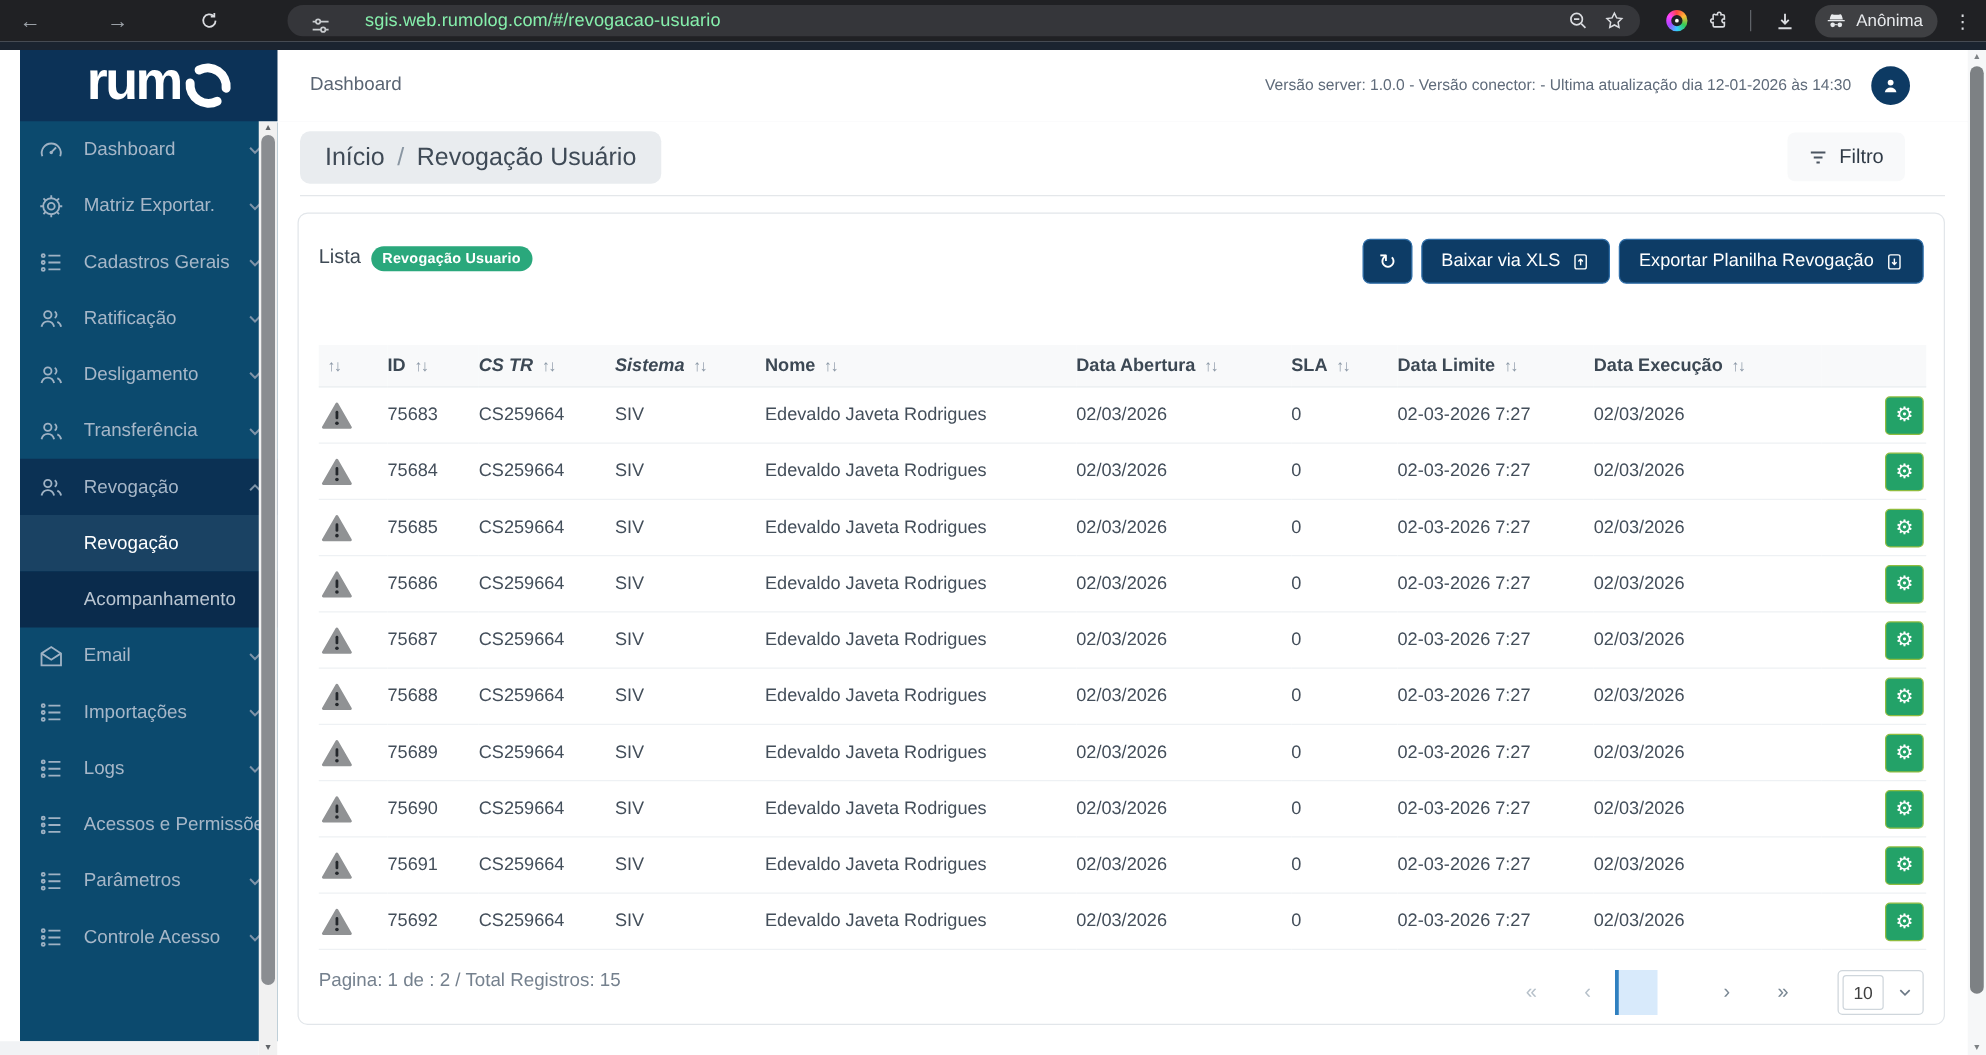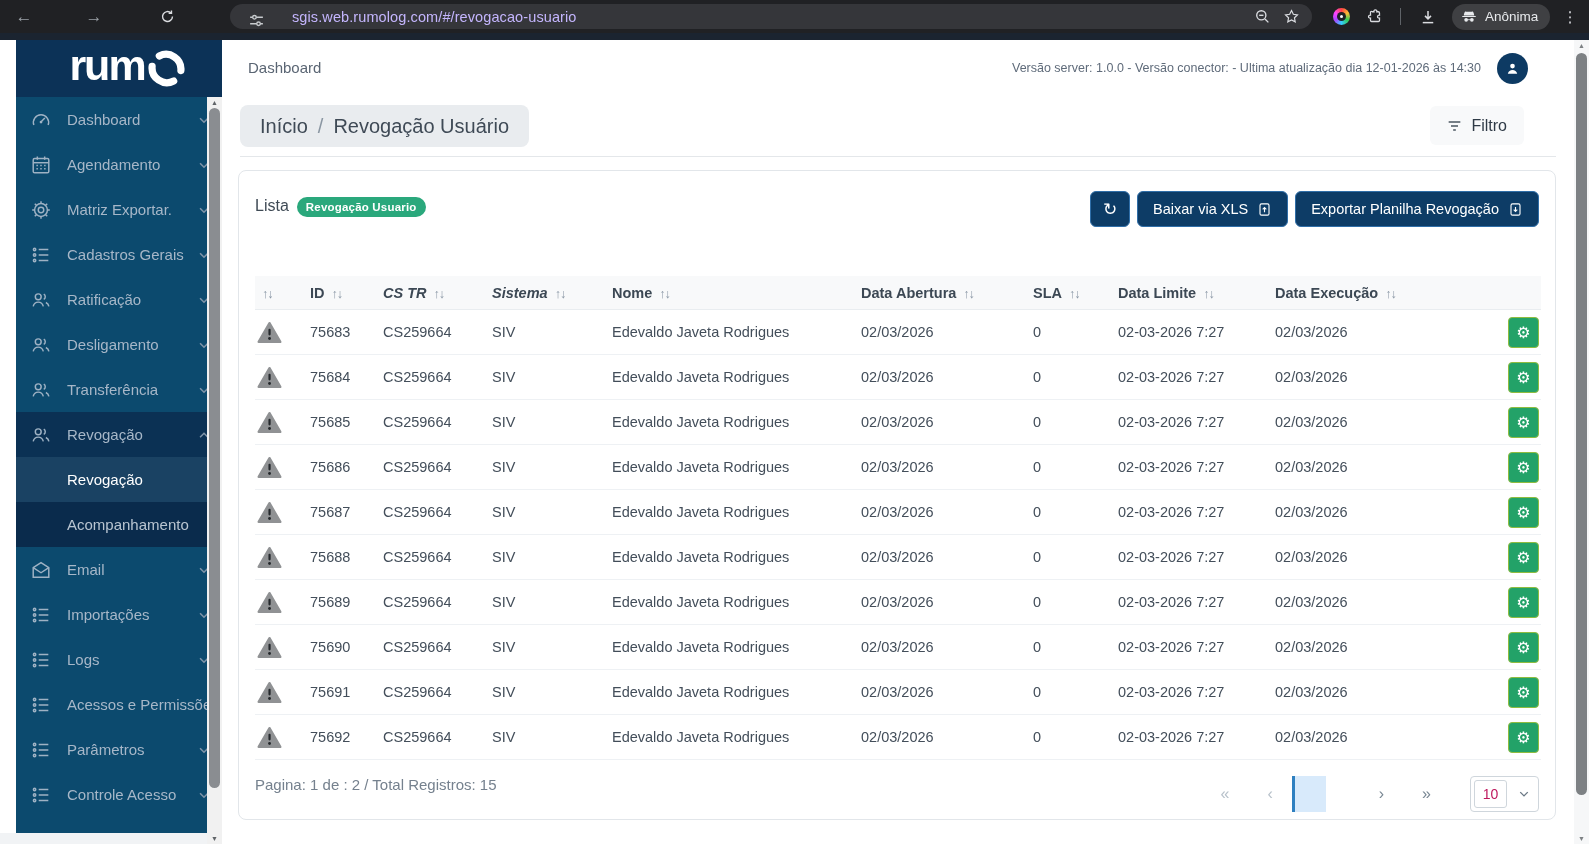--- a/index.html
+++ b/index.html
@@ -6,21 +6,21 @@
   body{width:1589px;height:844px;position:relative;overflow:hidden;background:#fff;
        font-family:"Liberation Sans",sans-serif;-webkit-font-smoothing:antialiased;}
   svg{display:block;}
 
   
   .browser-bar{position:absolute;left:0;top:0;width:1589px;height:33px;background:#202124;z-index:30;}
   .b-ic{position:absolute;top:0;height:33px;display:flex;align-items:center;justify-content:center;cursor:pointer;}
   .arrow{font-size:17px;color:#9aa0a6;}
   .url-pill{position:absolute;left:230px;top:4px;width:1082px;height:25px;border-radius:13px;background:#35363a;
             display:flex;align-items:center;}
-  .url-text{color:#c4b5fd;font-size:14.5px;margin-left:62px;letter-spacing:.1px;}
+  .url-text{color:#86efac;font-size:14.5px;margin-left:62px;letter-spacing:.1px;}
   .pill-right{position:absolute;top:0;height:25px;display:flex;align-items:center;}
   .inc-pill{position:absolute;left:1452px;top:3.5px;height:26px;padding:0 12px 0 8px;border-radius:13px;background:#3f4043;
             display:flex;align-items:center;gap:7px;color:#e8eaed;font-size:13.5px;cursor:pointer;}
   .ext-circle{width:17px;height:17px;border-radius:50%;
       background:conic-gradient(#f44,#fb3,#3c5,#3cf,#a4f,#f4f,#f44);position:relative;}
   .ext-circle::after{content:"";position:absolute;left:4px;top:4px;width:9px;height:9px;border-radius:50%;background:#202124;}
   .ext-circle::before{content:"";position:absolute;left:7px;top:7px;width:3px;height:3px;border-radius:50%;background:#fff;z-index:1;}
   .vsep{position:absolute;left:1400px;top:8px;width:1px;height:17px;background:#5f6368;}
 
   
@@ -99,21 +99,21 @@
   .pg-controls{margin-left:auto;display:flex;align-items:center;}
   .pg-nav{font-size:16px;margin:0 13px;cursor:pointer;background:none;border:none;font-family:inherit;}
   .pg-nav.dim{color:#b7c1ca;}
   .pg-nav.dark{color:#7a8894;}
   .pg-pages{display:flex;align-items:center;}
   .pg-num{width:34px;height:36px;display:flex;align-items:center;justify-content:center;color:#5a6b7b;font-size:15px;
           background:none;border:none;cursor:pointer;font-family:inherit;}
   .pg-num.active{background:#d8eafb;border-left:3px solid #2f80c0;color:#3c4a57;}
   .size-box{display:flex;align-items:center;border:1px solid #cfd6dc;border-radius:4px;height:34px;margin-left:20px;cursor:pointer;background:#fff;}
   .size-val{border:1px solid #cfd6dc;border-radius:3px;margin:3px;width:31px;height:26px;display:flex;align-items:center;justify-content:center;
-            font-size:14px;color:#be185d;}
+            font-size:14px;color:#404040;}
   .size-chev{width:28px;display:flex;justify-content:center;color:#6b7885;}
   .size-chev svg{width:12px;height:12px;}
 </style>
 </head>
 <body>
 
 <div class="browser-bar">
   <div class="b-ic" style="left:11px;width:26px;">
       <span class="arrow">←</span>
     </div>
@@ -192,36 +192,20 @@
 
   <div class="nav-item">
         <span class="nav-icon">
           <svg viewBox="0 0 24 24" fill="none" stroke="currentColor" stroke-width="1.6">
             <path d="M4.2 17.5a8.3 8.3 0 1 1 15.6 0"></path>
             <path d="M12.6 13.4l3.6-3.6"></path>
             <circle cx="12" cy="14.2" r="1.5" fill="currentColor" stroke="none"></circle>
           </svg>
         </span>
         <span class="nav-label">Dashboard</span>
-        <span class="nav-chev">
-          <svg viewBox="0 0 16 16" fill="none" stroke="currentColor" stroke-width="1.8">
-            <path d="M3.5 6l4.5 4.5L12.5 6"></path>
-          </svg>
-        </span>
-      </div>
-      <div class="nav-item">
-        <span class="nav-icon">
-          <svg viewBox="0 0 24 24" fill="none" stroke="currentColor" stroke-width="1.6">
-            <rect x="3.5" y="5" width="17" height="15.5" rx="1.5"></rect>
-            <path d="M3.5 9.5h17"></path>
-            <path d="M8 2.8v3.4M16 2.8v3.4"></path>
-            <path d="M7 12.6h1.6M11.2 12.6h1.6M15.4 12.6h1.6M7 16.2h1.6M11.2 16.2h1.6M15.4 16.2h1.6"></path>
-          </svg>
-        </span>
-        <span class="nav-label">Agendamento</span>
         <span class="nav-chev">
           <svg viewBox="0 0 16 16" fill="none" stroke="currentColor" stroke-width="1.8">
             <path d="M3.5 6l4.5 4.5L12.5 6"></path>
           </svg>
         </span>
       </div>
       <div class="nav-item">
         <span class="nav-icon">
           <svg viewBox="0 0 24 24" fill="none" stroke="currentColor" stroke-width="1.6">
             <circle cx="12" cy="12" r="3"></circle>

